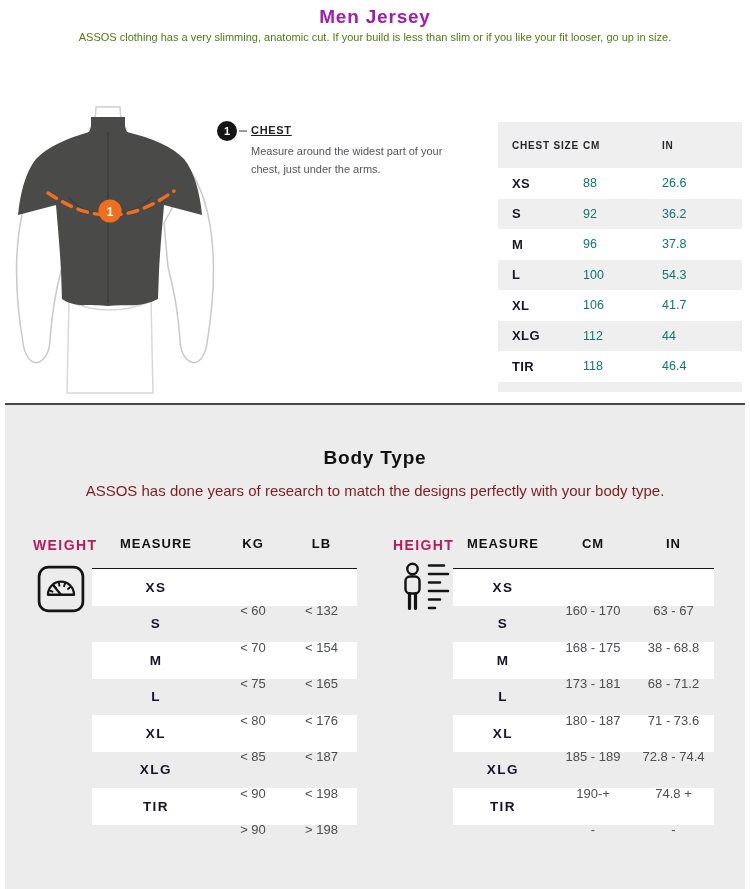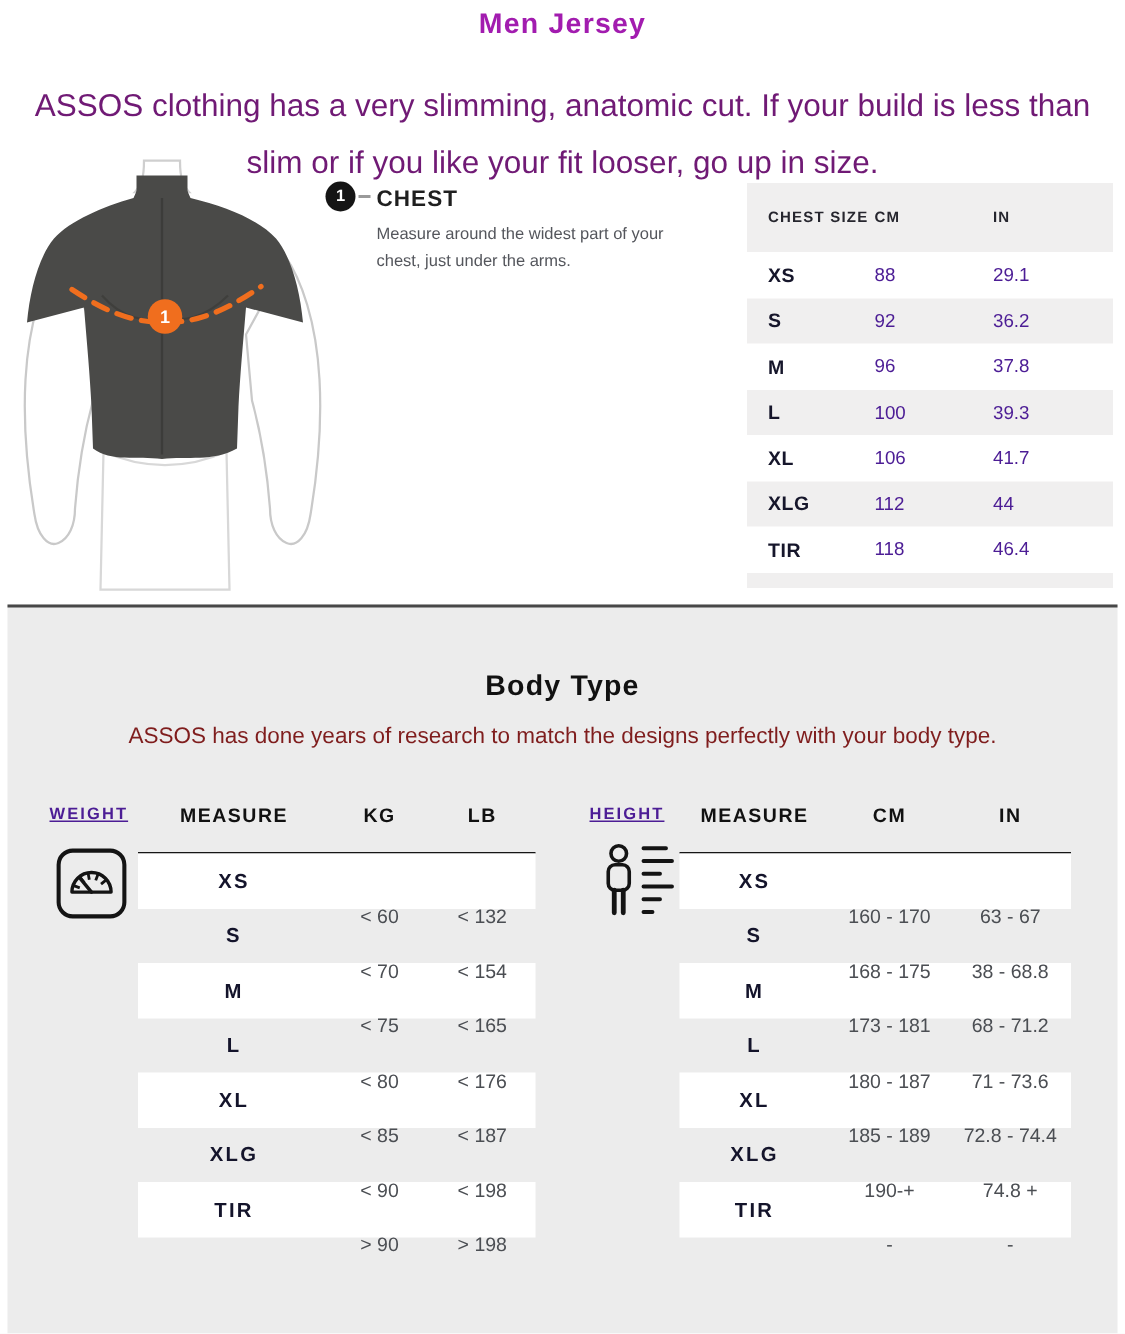--- a/index.html
+++ b/index.html
@@ -7,64 +7,64 @@
     position:relative; width:750px; height:889px; background:#fff;
     font-family:"Liberation Sans", sans-serif; overflow:hidden;
     -webkit-font-smoothing:antialiased;
   }
   
   .page-title {
     padding-top:6px; text-align:center; font-size:19px; font-weight:bold;
     letter-spacing:0.8px; color:#a21caf;
   }
   .intro-text {
-    width:720px; margin:24px auto 0; text-align:center;
-    font-size:21px; line-height:1.8; color:#701a75;
+    width:720px; margin:0 auto 0; text-align:center;
+    font-size:11px; line-height:1.8; color:#4d7c0f;
   }
   
   .jersey-wrap { position:absolute; left:10px; top:105px; width:210px; height:290px; }
   
   .chest-note { position:absolute; left:217px; top:121px; width:260px; display:flex; }
   .marker-badge {
     flex:0 0 auto; width:20px; height:20px; border-radius:50%; background:#151515;
     color:#fff; font-size:11px; font-weight:bold; display:flex;
     align-items:center; justify-content:center;
   }
   .marker-dash { flex:0 0 auto; width:8px; height:2px; background:#9a9a9a; margin:9px 0 0 2px; }
   .note-text { margin-left:4px; }
-  .note-label { font-size:15px; font-weight:bold; letter-spacing:0.7px; color:#1f1f1f; padding-top:3px; }
+  .note-label { font-size:11px; font-weight:bold; letter-spacing:0.7px; color:#1f1f1f; padding-top:3px;text-decoration:underline; }
   .note-desc { margin-top:6px; width:218px; font-size:11px; line-height:1.65; color:#54565c; }
   
   .chest-table {
     position:absolute; left:498px; top:122px; width:244px; height:270px;
     background:#f0efef; box-sizing:border-box;
   }
   .ct-header {
     display:flex; align-items:center; height:46px; padding-left:14px;
     font-size:10px; font-weight:bold; letter-spacing:0.8px; color:#26262e;
   }
   .ct-header span { white-space:nowrap; }
   .col-a { width:71px; flex:0 0 71px; }
   .col-b { width:79px; flex:0 0 79px; }
   .col-c { flex:1; }
   .c-row { display:flex; align-items:center; height:30.5px; padding-left:14px; }
   .c-row.w { background:#ffffff; }
   .c-size { font-size:13px; font-weight:bold; color:#16162b; letter-spacing:0.4px; }
-  .c-val  { font-size:12.5px; color:#4c1d95; }
+  .c-val  { font-size:12.5px; color:#0f766e; }
   
   .body-section {
     position:absolute; left:5px; top:403px; width:740px; height:594px;
     background:#ececec; border-top:2px solid #474747; border-bottom:1px solid #dcdcdc;
     box-sizing:border-box;
   }
   .bt-title { margin-top:42px; text-align:center; font-size:19px; font-weight:bold; letter-spacing:0.8px; color:#111; }
   .bt-sub   { margin-top:13px; text-align:center; font-size:15px; color:#7f1d1d; }
   .group-label {
-    position:absolute; top:132px; font-size:11px; font-weight:bold;
-    letter-spacing:1.4px; color:#4c1d95; white-space:nowrap;text-decoration:underline;
+    position:absolute; top:132px; font-size:14px; font-weight:bold;
+    letter-spacing:1.4px; color:#be185d; white-space:nowrap;
   }
   .weight-label { left:28px; }
   .height-label { left:388px; }
   .icon-box { position:absolute; }
   .scale-icon  { left:32px;  top:160px; }
   .person-icon { left:394px; top:157px; }
   .bt-header { position:absolute; top:131px; display:flex; font-size:13px; font-weight:bold; letter-spacing:1px; color:#111; }
   .bt-body   { position:absolute; top:163px; border-top:1px solid #161616; }
   .w-header, .w-body { left:87px;  width:265px; }
   .h-header, .h-body { left:448px; width:261px; }
@@ -119,36 +119,36 @@
 
   <div class="chest-table">
     <div class="ct-header">
       <span class="col-a">CHEST SIZE</span>
       <span class="col-b">CM</span>
       <span class="col-c">IN</span>
     </div>
     <div class="c-row w">
       <span class="col-a c-size">XS</span>
       <span class="col-b c-val">88</span>
-      <span class="col-c c-val">29.1</span>
+      <span class="col-c c-val">26.6</span>
     </div>
     <div class="c-row">
       <span class="col-a c-size">S</span>
       <span class="col-b c-val">92</span>
       <span class="col-c c-val">36.2</span>
     </div>
     <div class="c-row w">
       <span class="col-a c-size">M</span>
       <span class="col-b c-val">96</span>
       <span class="col-c c-val">37.8</span>
     </div>
     <div class="c-row">
       <span class="col-a c-size">L</span>
       <span class="col-b c-val">100</span>
-      <span class="col-c c-val">39.3</span>
+      <span class="col-c c-val">54.3</span>
     </div>
     <div class="c-row w">
       <span class="col-a c-size">XL</span>
       <span class="col-b c-val">106</span>
       <span class="col-c c-val">41.7</span>
     </div>
     <div class="c-row">
       <span class="col-a c-size">XLG</span>
       <span class="col-b c-val">112</span>
       <span class="col-c c-val">44</span>

